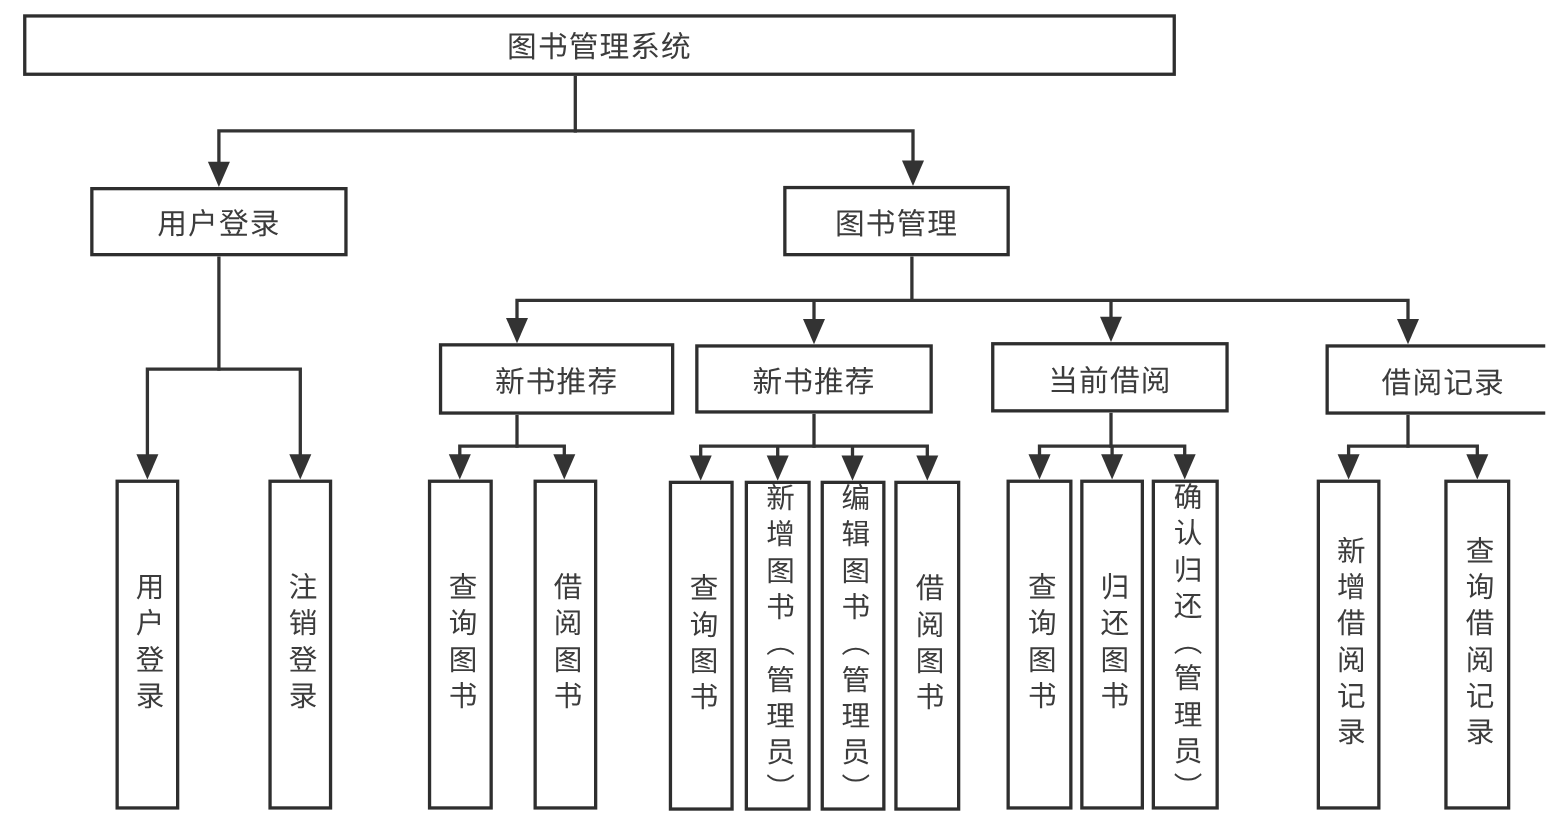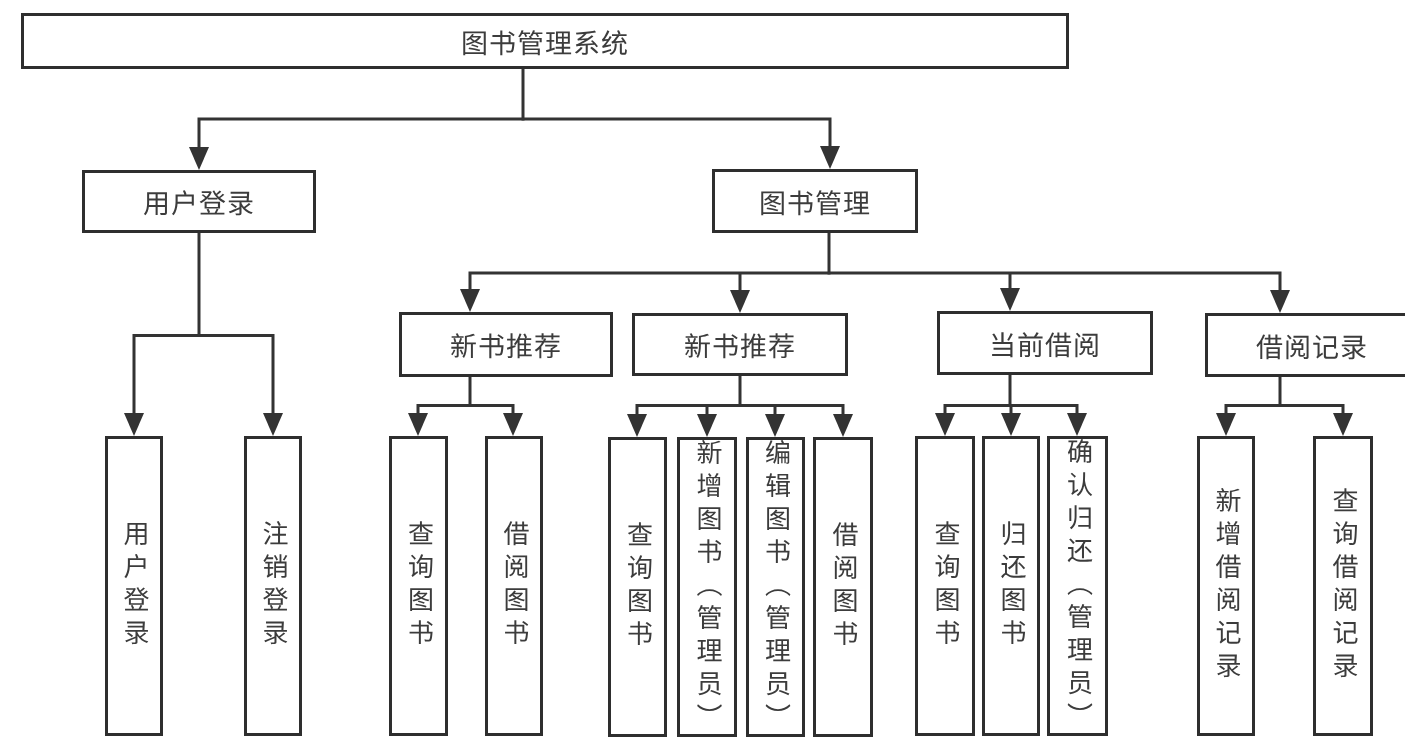--- a/index.html
+++ b/index.html
@@ -123,21 +123,21 @@
     </g>
   </svg>
 
   <div class="node hnode" style="left:21px; top:13px; width:1048px; height:56px;font-family:Liberation Mono, monospace;">图书管理系统</div>
 
   <div class="node hnode" style="left:82px; top:170px; width:234px; height:63px;">用户登录</div>
   <div class="node hnode" style="left:712px; top:169px; width:206px; height:64px;">图书管理</div>
 
   <div class="node hnode" style="left:363px; top:312px; width:214px; height:65px;margin-left:36px;">新书推荐</div>
   <div class="node hnode" style="left:632px; top:313px; width:216px; height:63px;">新书推荐</div>
-  <div class="node hnode" style="left:901px; top:311px; width:216px; height:64px;margin-left:36px;">当前借阅</div>
+  <div class="node hnode" style="left:901px; top:311px; width:216px; height:64px;">当前借阅</div>
   <div class="node hnode" style="left:1173px; top:313px; width:214px; height:64px;margin-left:32px;">借阅记录</div>
 
   <div class="node leaf" style="left:105px; top:436px; width:58px; height:300px;">
     <span>用户登录</span>
   </div>
   <div class="node leaf" style="left:244px; top:436px; width:58px; height:300px;">
     <span>注销登录</span>
   </div>
 
   <div class="node leaf" style="left:389px; top:436px; width:59px; height:300px;">

